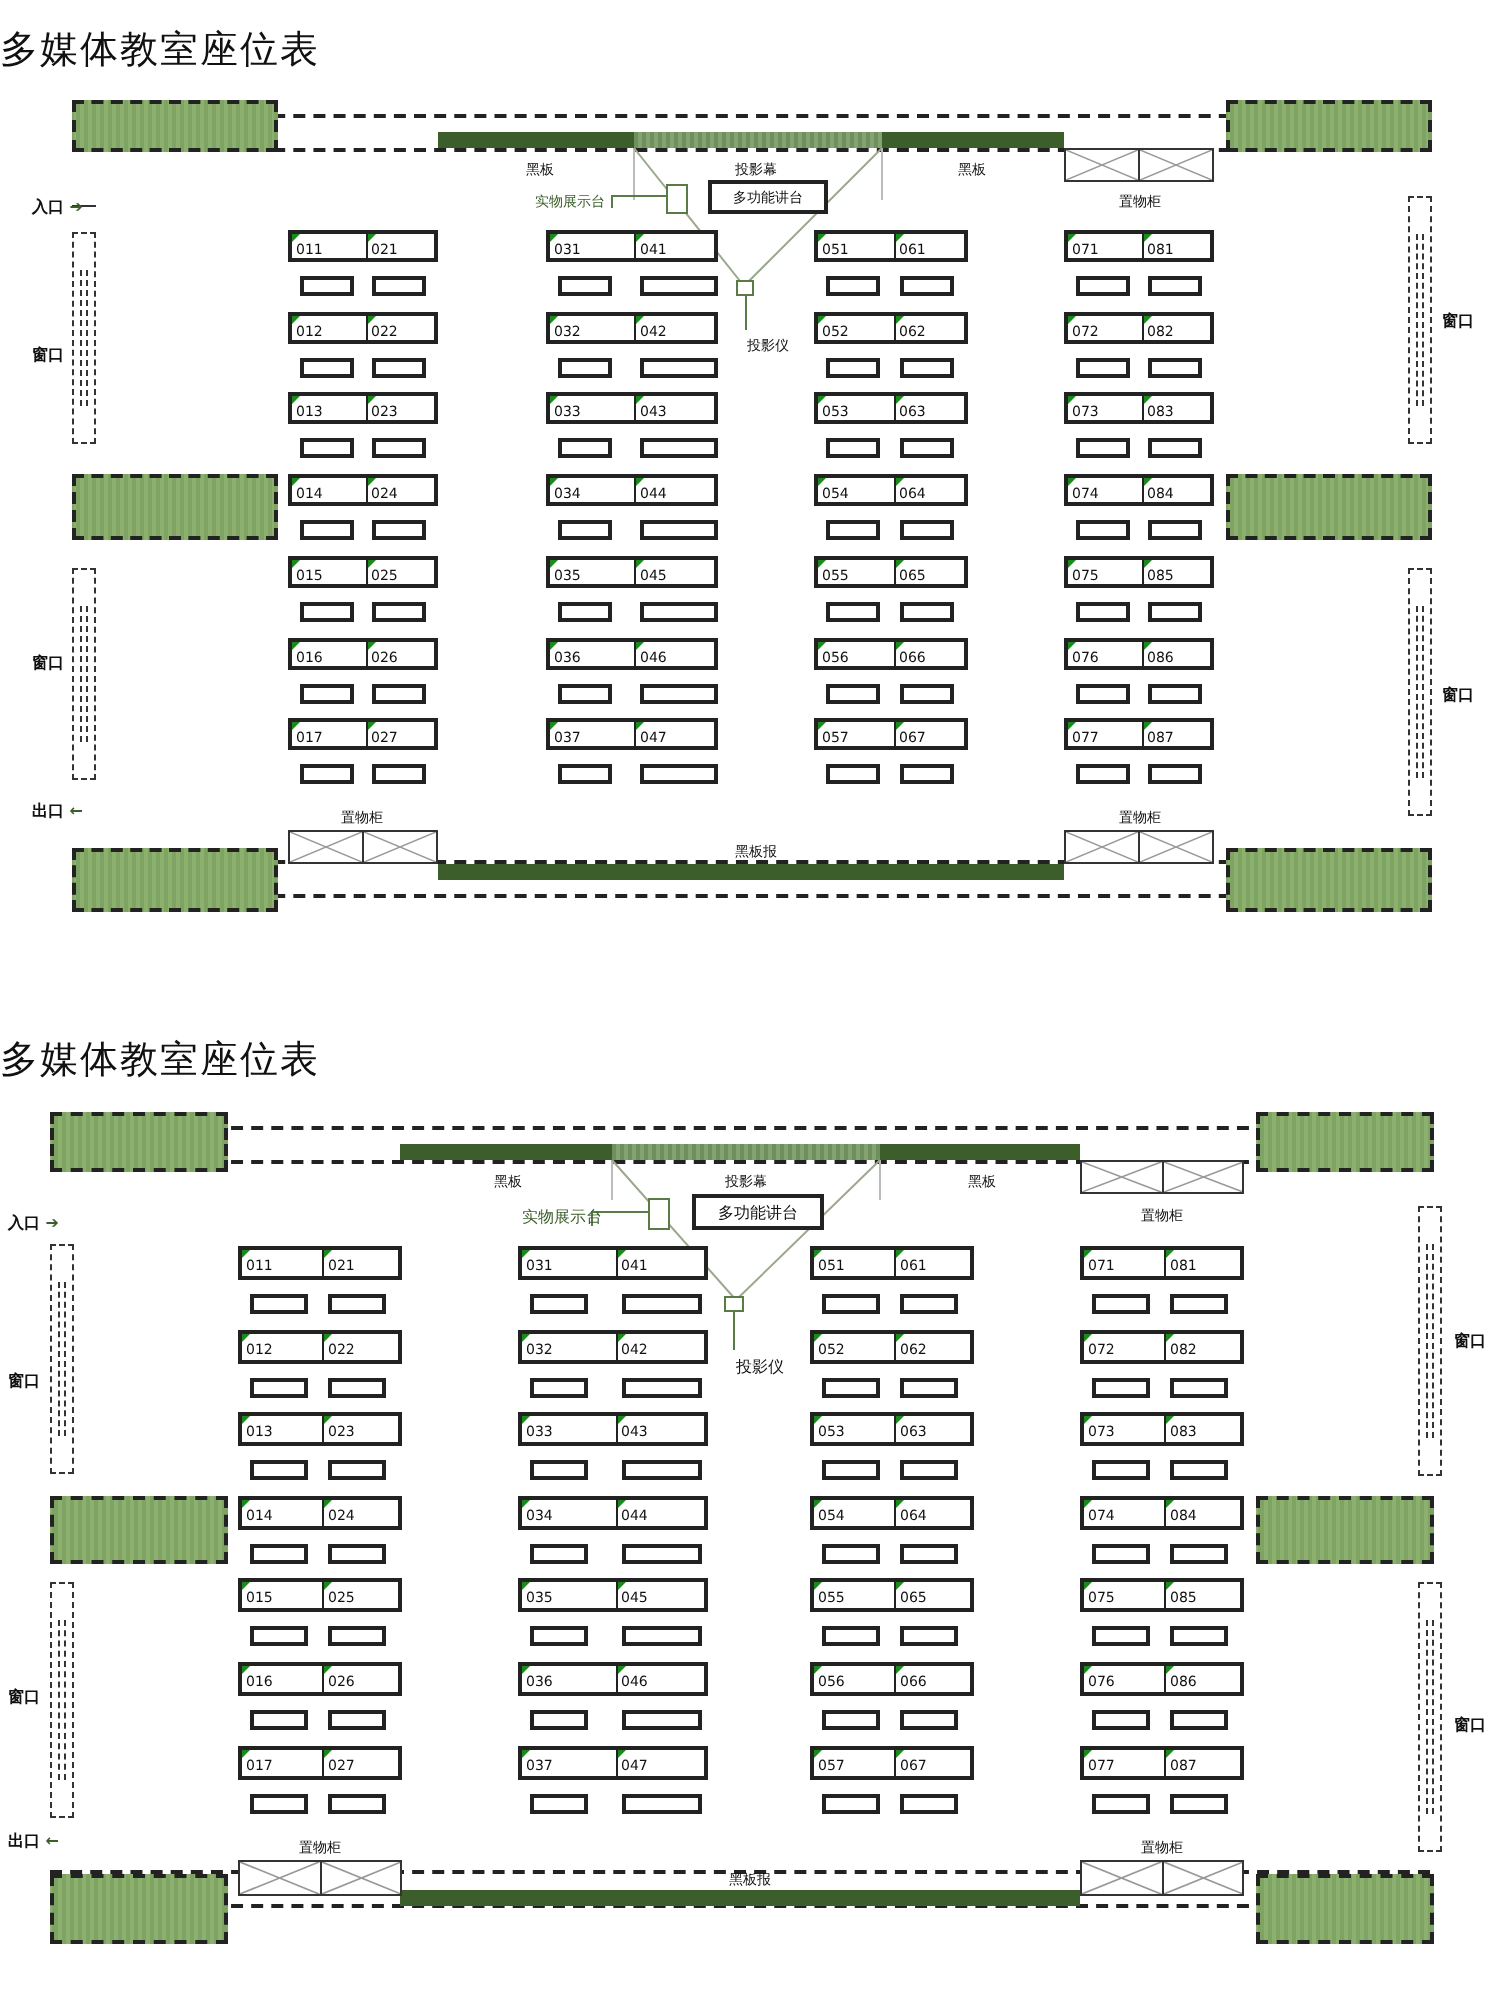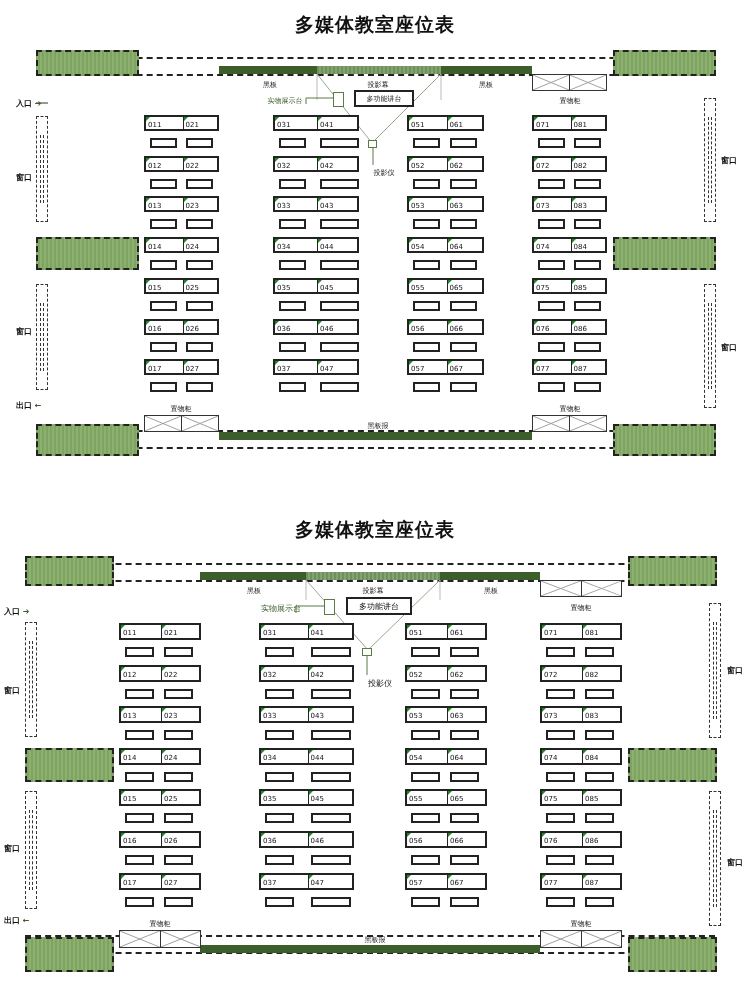--- a/index.html
+++ b/index.html
@@ -1,18 +1,18 @@
 <!DOCTYPE html>
 <html><head>
 <meta charset="utf-8">
 <style>
   html, body { margin:0; padding:0; background:#ffffff; }
   body { width:750px; height:1002px; position:relative; overflow:hidden; font-family:"DejaVu Sans", sans-serif; color:#111; }
   .plan { position:absolute; left:0; width:750px; }
-  .title { position:absolute; left:0; width:100%; text-align:center; font-weight:bold; color:#111; letter-spacing:1px; }
+  .title { position:absolute; left:0; width:100%; text-align:left; font-weight:normal; color:#111; letter-spacing:1px; }
   .wall-band { position:absolute; box-sizing:border-box; border-top:2px dashed #222; border-bottom:2px dashed #222; }
   .green { background:repeating-linear-gradient(90deg,#7fa363 0 2px,#8cb06e 2px 4px); border:2px dashed #222; box-sizing:border-box; position:absolute; }
   .board { position:absolute; background:#3b5e2a; height:8px; }
   .screen { position:absolute; background:repeating-linear-gradient(90deg,#6f8f5c 0 2px,#85a370 2px 4px); height:8px; }
   .lbl { position:absolute; font-size:7px; white-space:nowrap; color:#111; transform:translateX(-50%); }
   .lbl-side { position:absolute; font-size:8px; font-weight:bold; white-space:nowrap; color:#111; }
   .arrow { color:#3b5e2a; font-weight:bold; }
   .desk { position:absolute; border:2px solid #222; background:#fff; box-sizing:border-box; display:flex; }
   .desk .cell { flex:1; position:relative; font-size:7px; line-height:1; padding:5px 0 0 2px; box-sizing:border-box; }
   .desk .cell + .cell { border-left:1.5px solid #222; }

